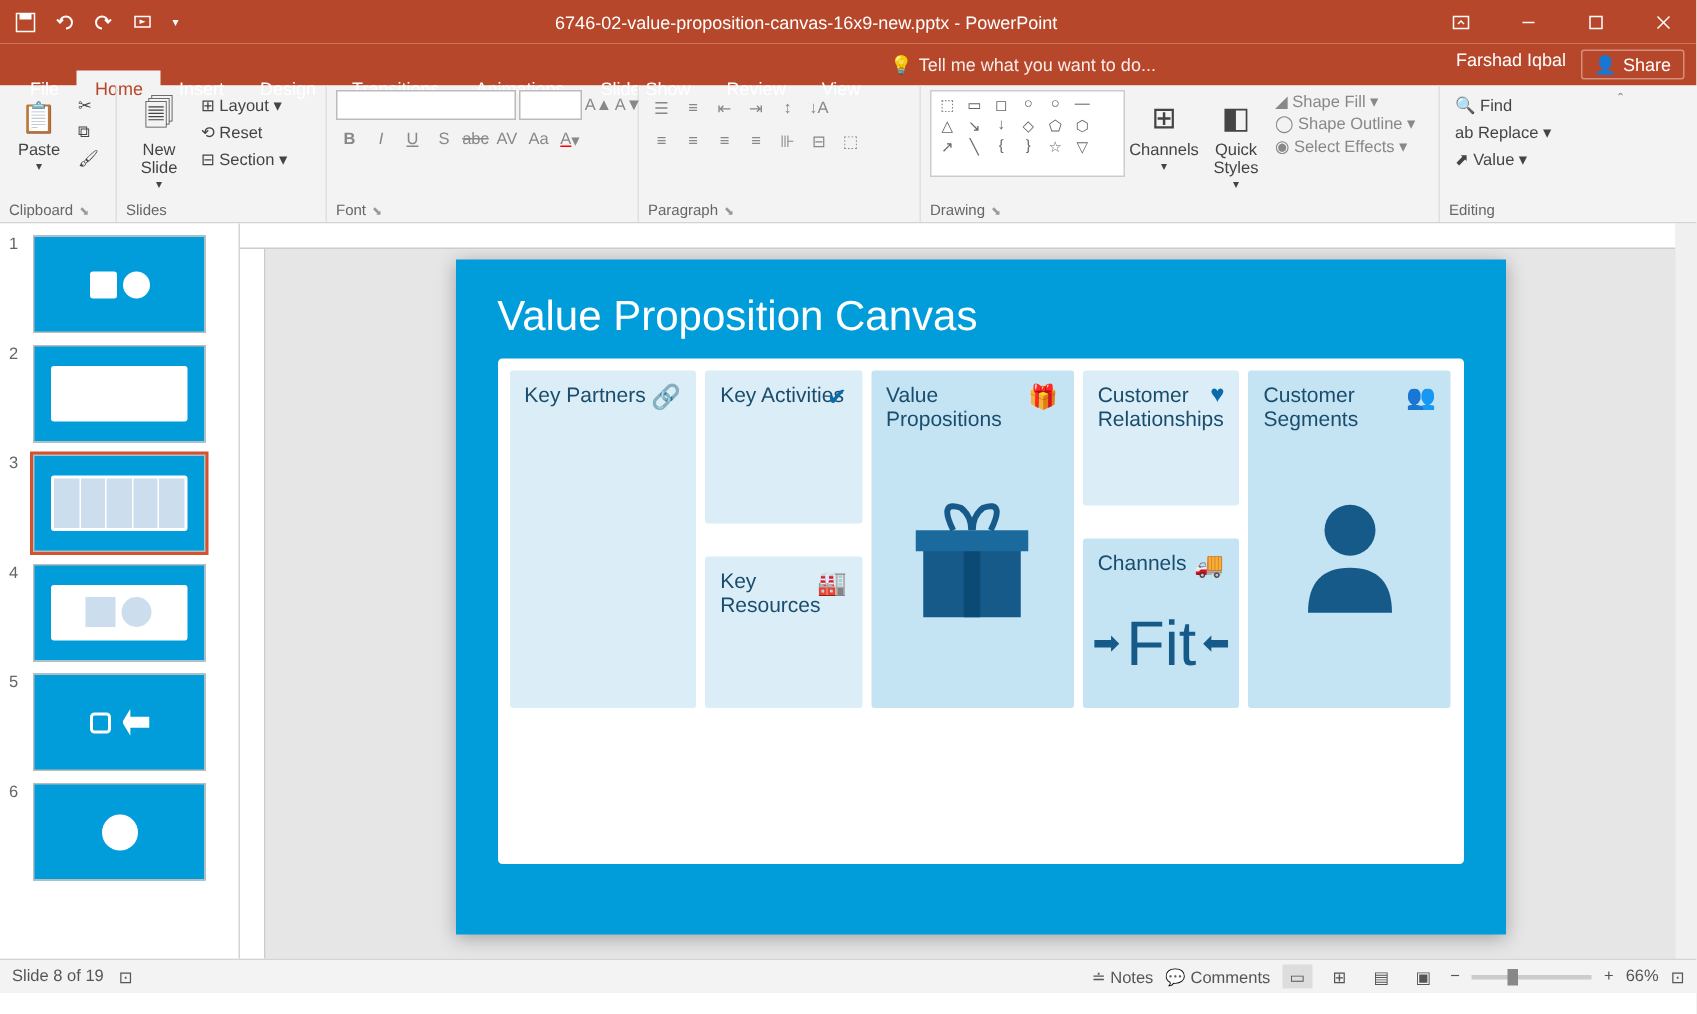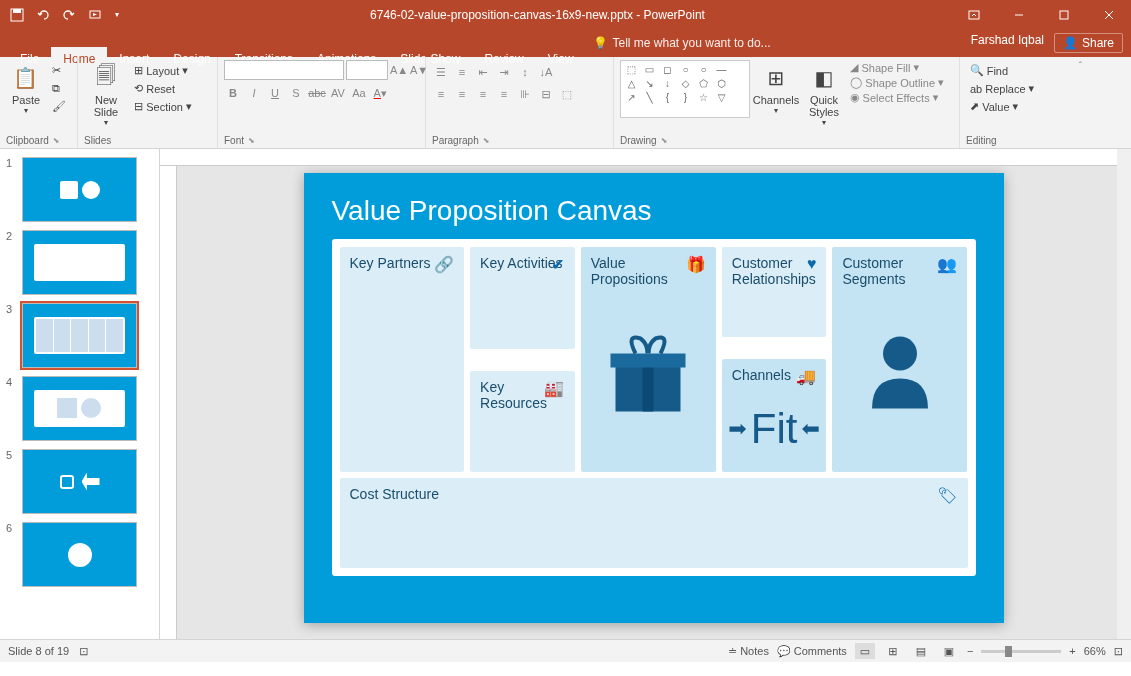--- a/index.html
+++ b/index.html
@@ -430,24 +430,20 @@
             <div class="cell-icon">👥</div>
             <div class="person">
               <svg width="80" height="85" viewBox="0 0 80 85">
                   <circle cx="40" cy="25" r="17" fill="#165a8a"></circle>
                   <path d="M12 80 Q12 50 40 50 Q68 50 68 80 Z" fill="#165a8a"></path>
                 </svg>
             </div>
           </div>
         </div>
         <div class="bmc-bottom">
-          <div class="cell" style="flex:1;">
-            <div class="cell-title">Cost Structure</div>
-            <div class="cell-icon">🏷</div>
-          </div>
         </div>
       </div>
     </div>
   </div>
 </div>
 
 <div class="statusbar">
   <div class="st-left">
     <span>Slide 8 of 19</span>
     <span>⊡</span>

